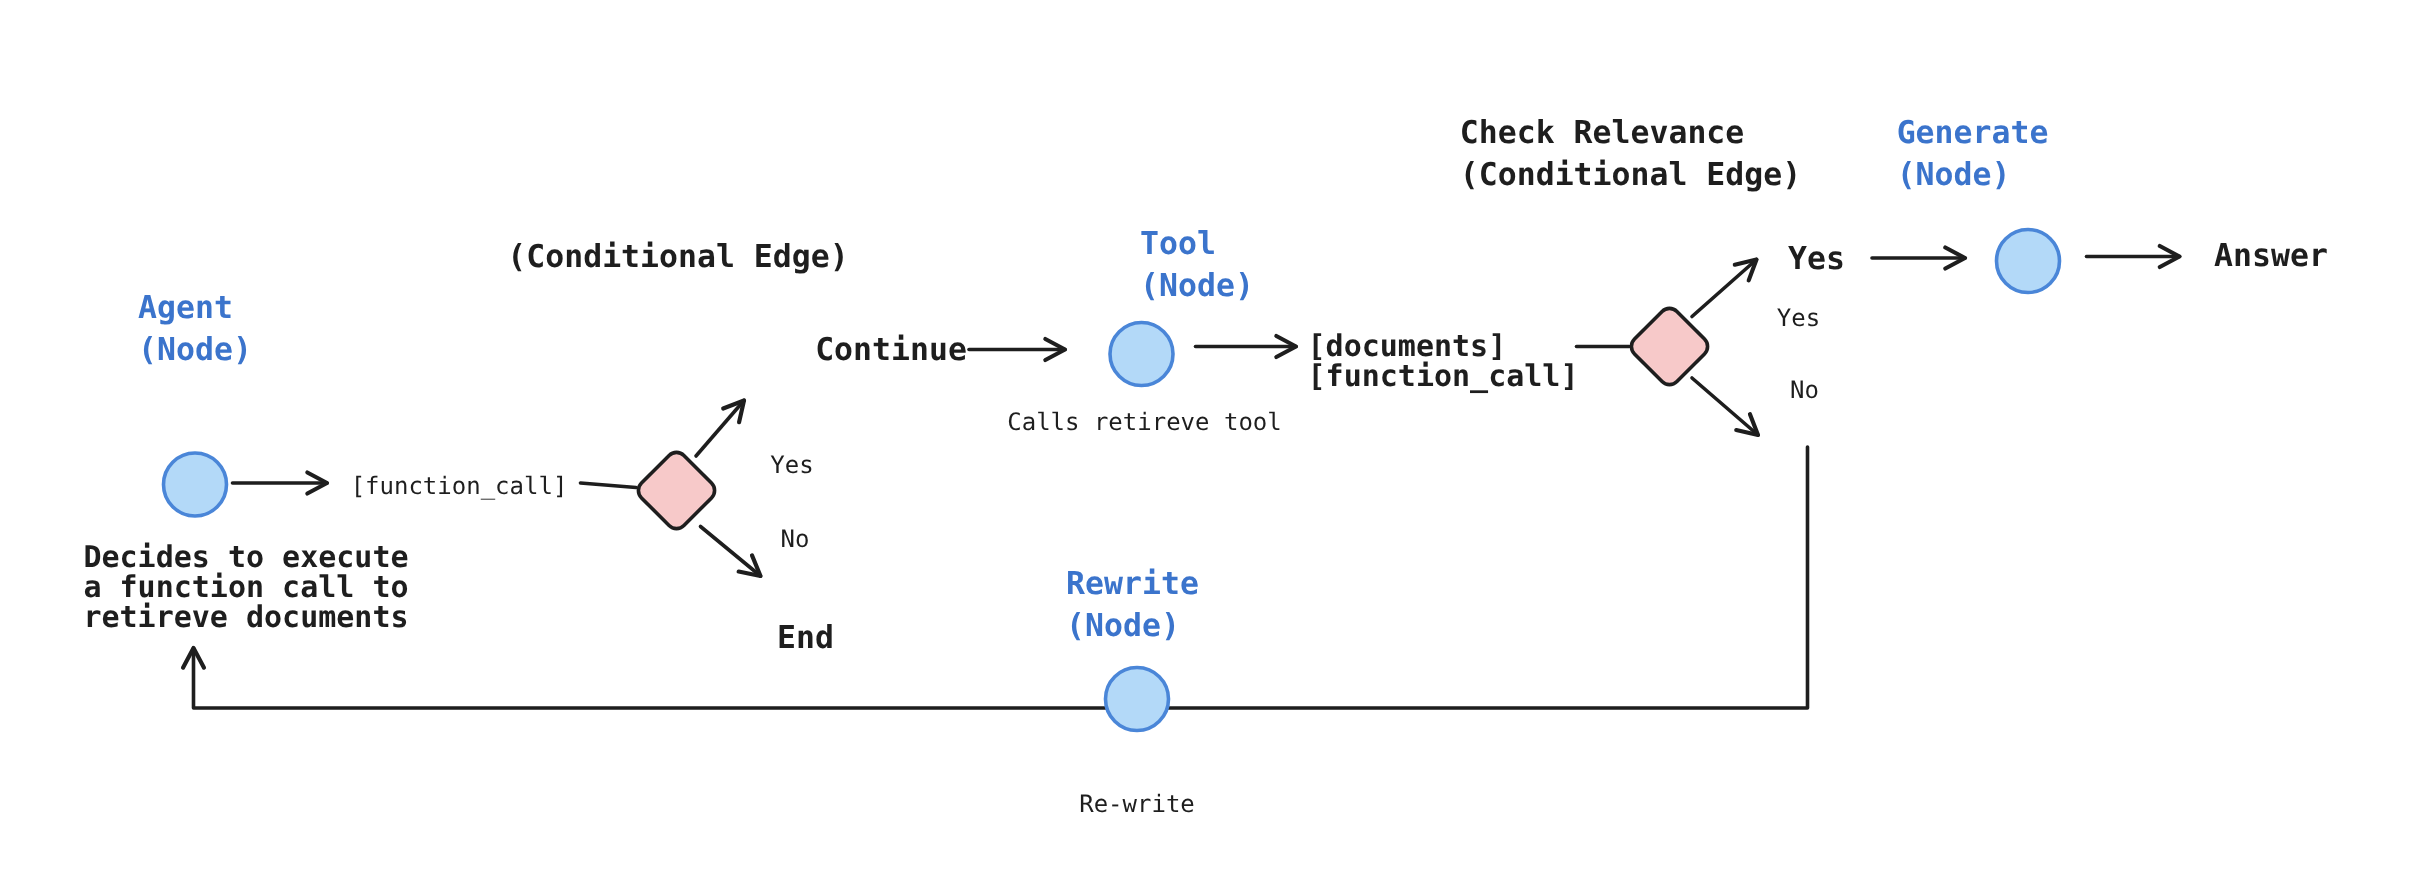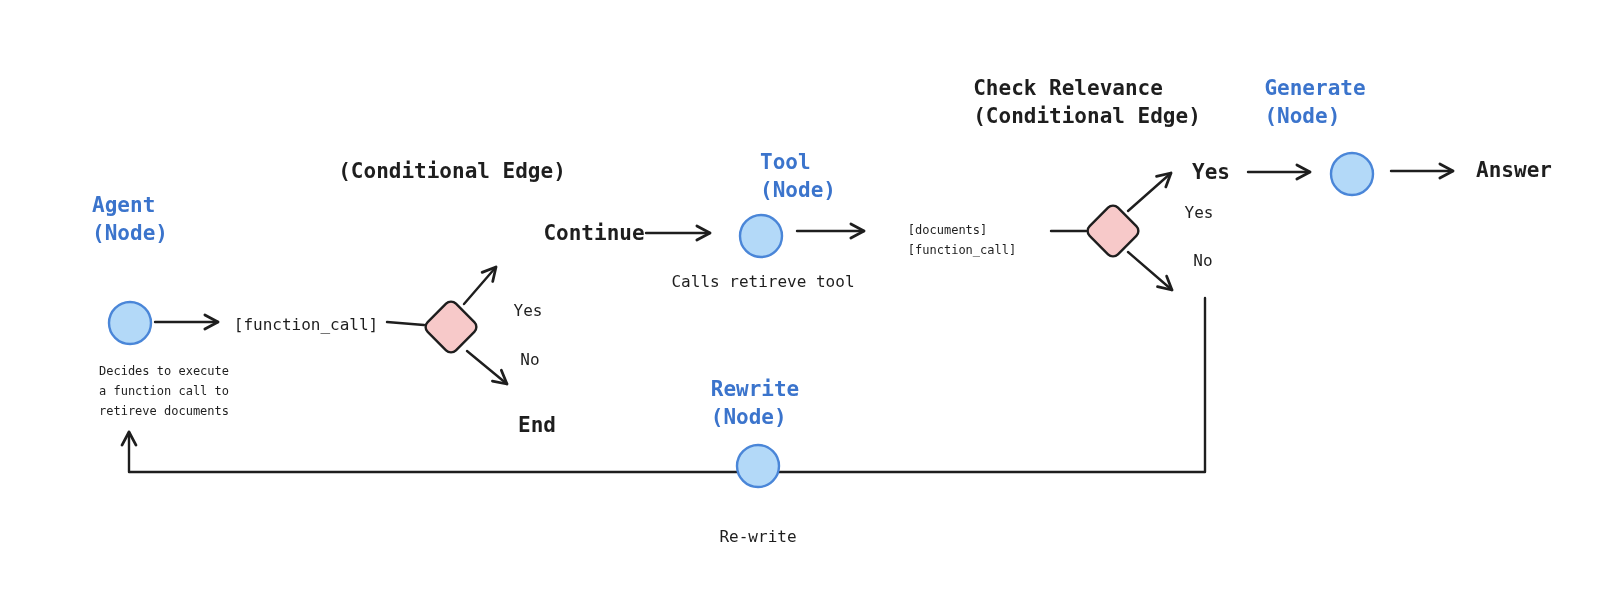--- a/index.html
+++ b/index.html
@@ -12,21 +12,21 @@
     color:var(--dark,#1e1e1e);
   }
   #edges{position:absolute;left:0;top:0;}
   .lbl{position:absolute;transform:translate(-50%,-50%);white-space:pre;}
   .title{font-size:21px;font-weight:700;line-height:28px;}
   .title .sub{display:block;}
   .blue{color:var(--blue,#3b74cc);}
   .dark{color:var(--dark,#1e1e1e);}
   .big{font-size:21px;font-weight:700;}
   .small{font-size:16px;font-weight:500;}
-  .desc{font-size:12px;font-weight:400;line-height:20px;}
+  .desc{font-size:20px;font-weight:700;line-height:20px;}
   .edge-line{stroke:var(--dark,#1e1e1e);stroke-width:2.4;fill:none;stroke-linecap:round;stroke-linejoin:round;}
   .node-circle{fill:var(--node-fill,#b3d9f8);stroke:var(--node-stroke,#4a86d8);stroke-width:2.4;}
   .diamond{fill:var(--diamond-fill,#f7c9c9);stroke:var(--dark,#1e1e1e);stroke-width:2.4;}
 </style>
 </head>
 <body>
 
 <div id="canvas" style="--blue: #3b74cc; --dark: #1e1e1e; --node-fill: #b3d9f8; --node-stroke: #4a86d8; --diamond-fill: #f7c9c9;">
 
   <svg id="edges" width="1615" height="589" viewBox="0 0 1615 589">

